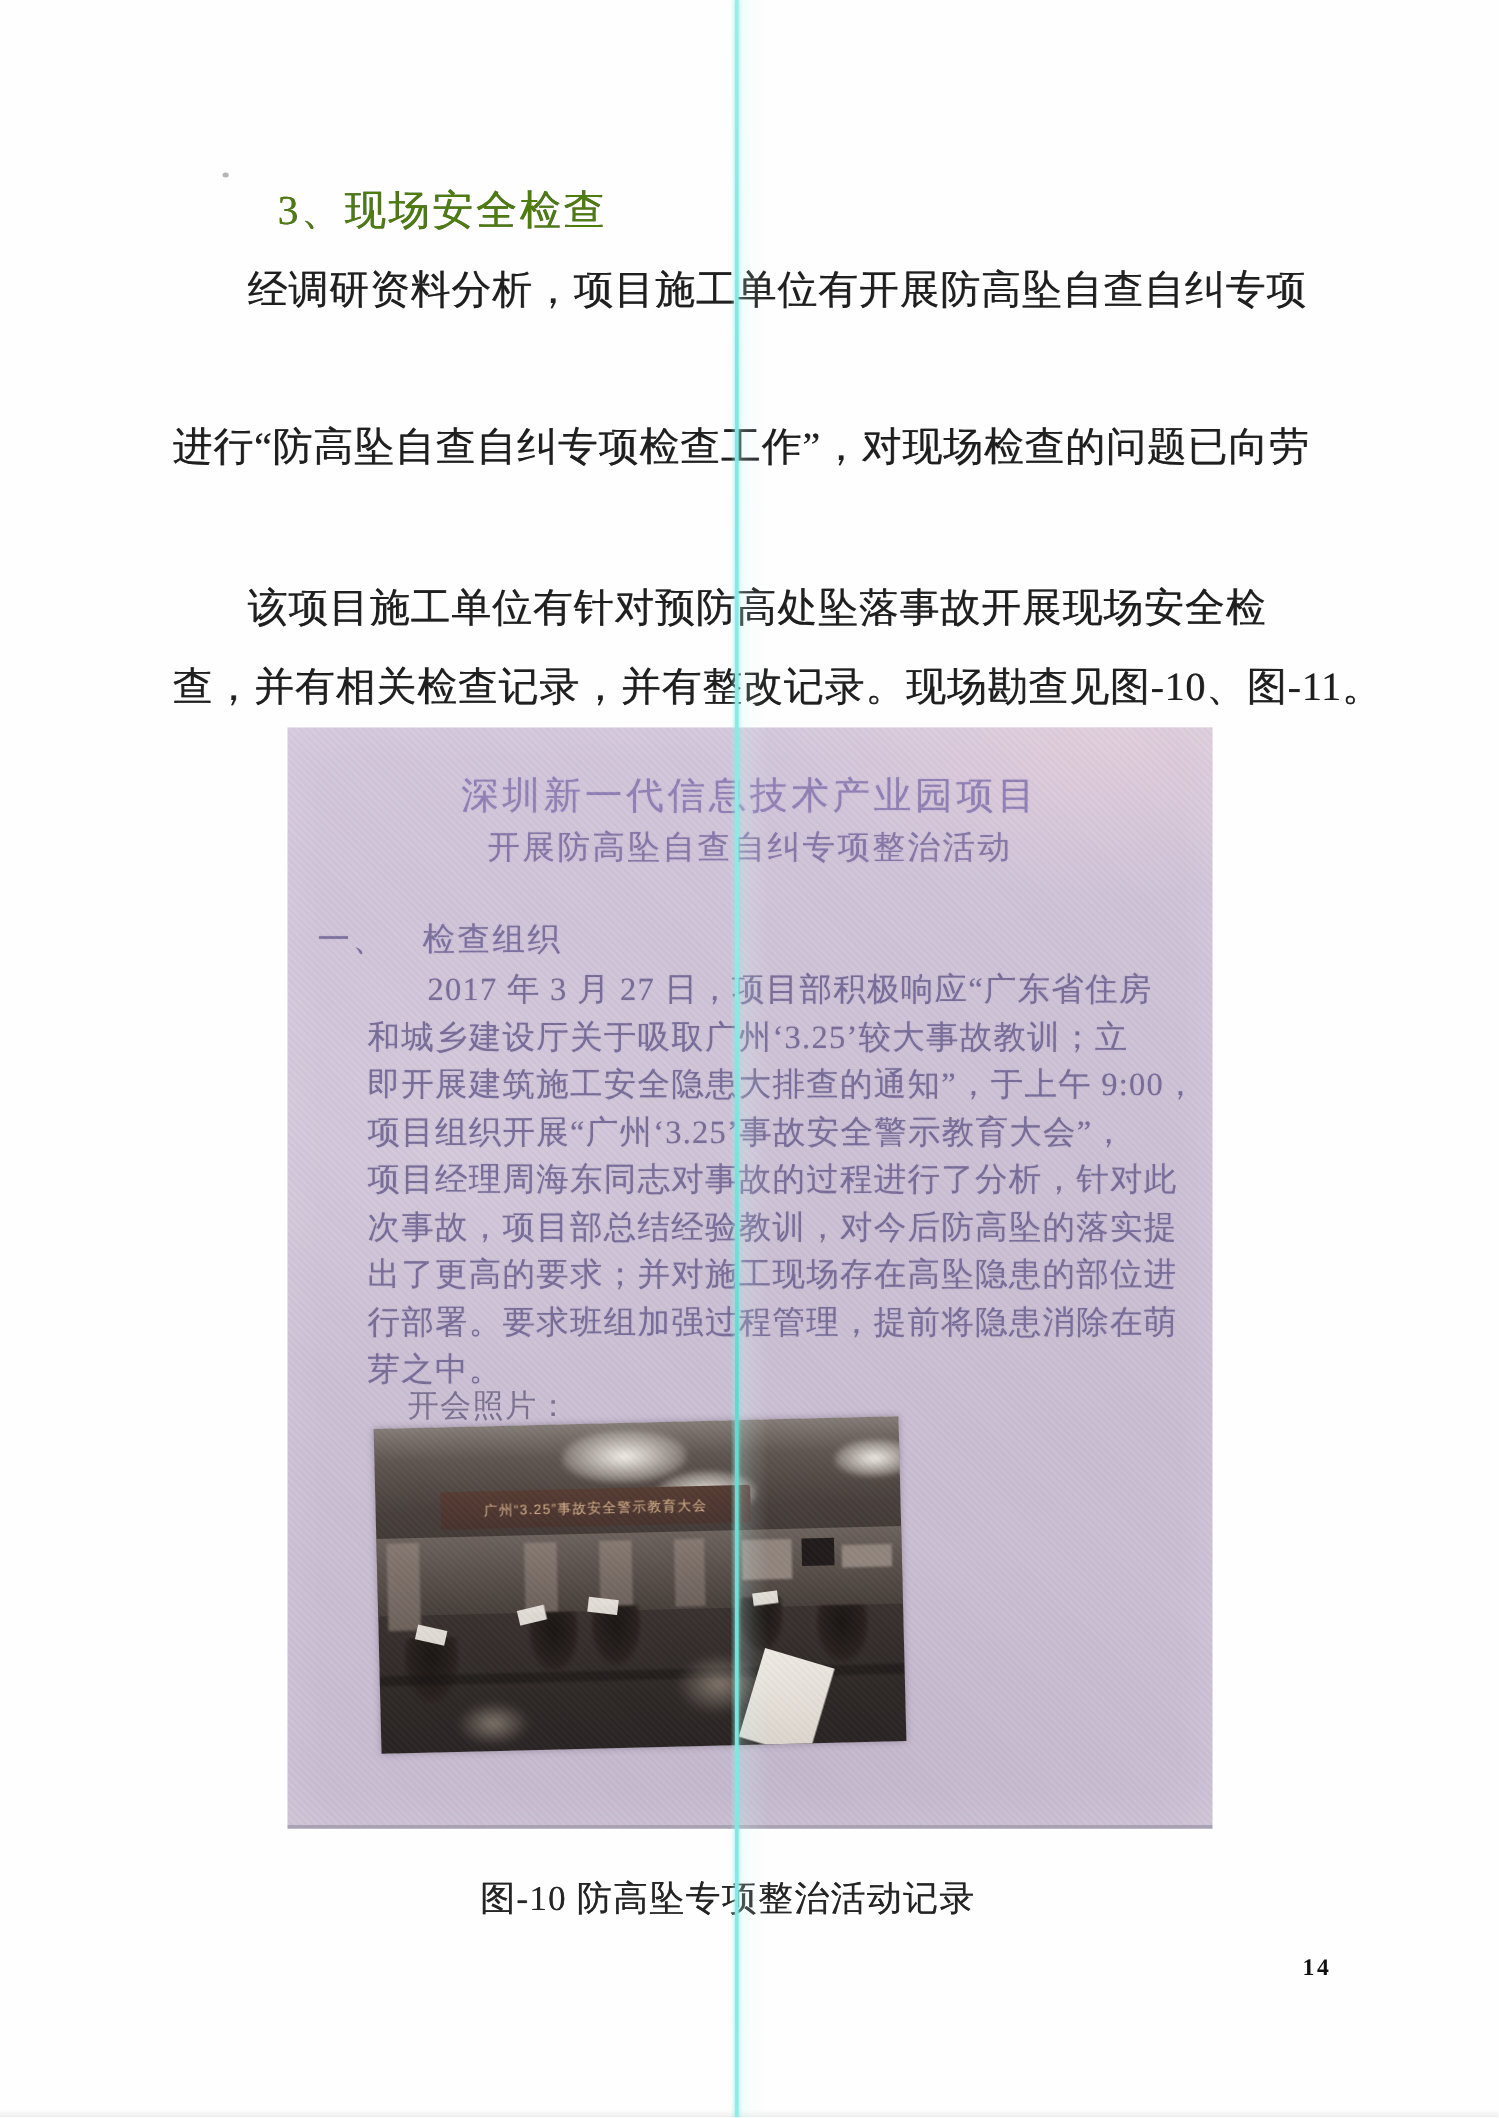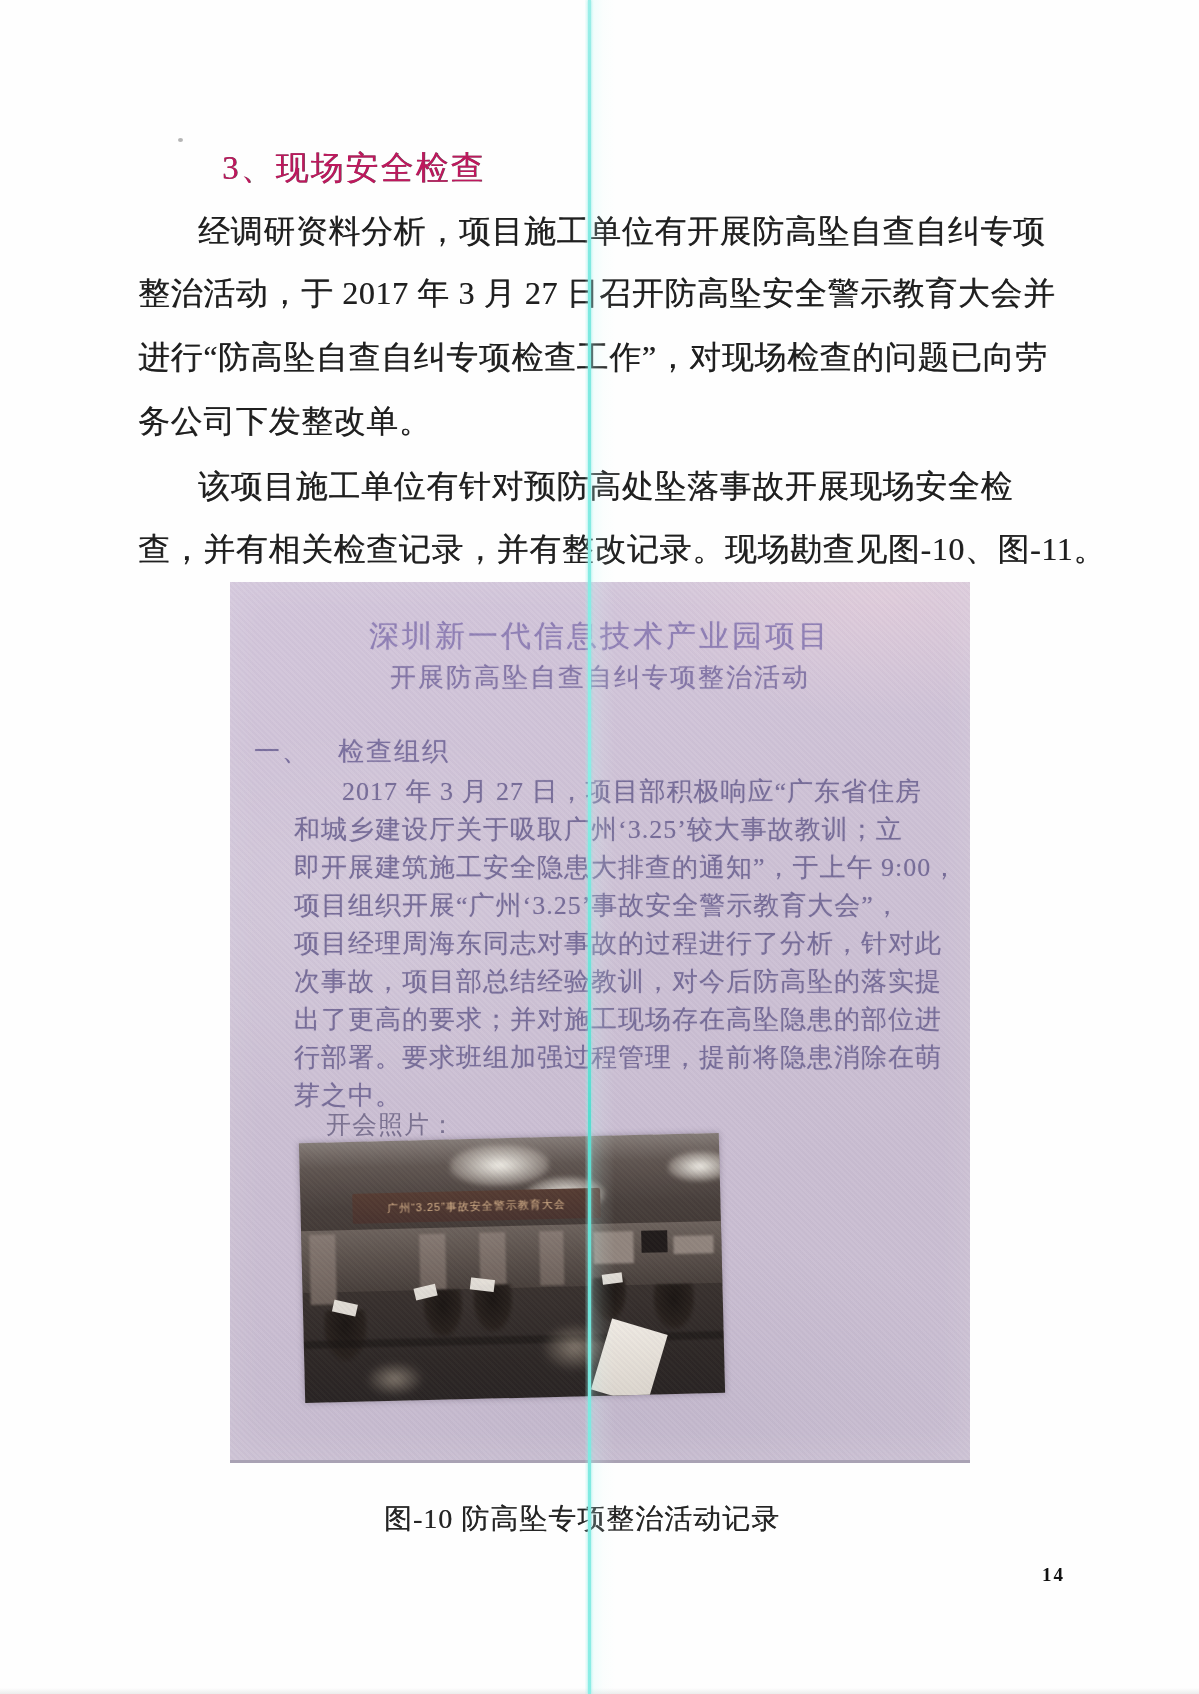--- a/index.html
+++ b/index.html
@@ -3,21 +3,21 @@
 <meta charset="utf-8">
 <style>
   html,body{margin:0;padding:0;background:#ffffff;}
   .page{
     position:relative;width:1199px;height:1694px;margin:0 auto;
     background:#fefefe;overflow:hidden;
     font-family:"Liberation Serif","DejaVu Serif",serif;
     color:#222;
   }
   
-  .h-line{position:absolute;font-size:33px;letter-spacing:2px;color:#be185d;
+  .h-line{position:absolute;font-size:33px;letter-spacing:2px;color:#4d7c0f;
           text-shadow:0.4px 0 0 rgba(30,30,30,.75);white-space:nowrap;}
   .m-line{position:absolute;font-size:32px;letter-spacing:0.6px;color:#1f1f1f;
           text-shadow:0.4px 0 0 rgba(30,30,30,.7);white-space:nowrap;}
   
   .notice{
     position:absolute;left:230px;top:582px;width:740px;height:878px;
     background:
       radial-gradient(ellipse 420px 180px at 88% 2%, rgba(235,210,220,.55), transparent 65%),
       radial-gradient(ellipse 500px 320px at 18% 38%, rgba(255,255,255,.12), transparent 60%),
       radial-gradient(ellipse 650px 260px at 55% 95%, rgba(176,166,188,.30), transparent 70%),
@@ -80,23 +80,21 @@
            background:linear-gradient(180deg,transparent,#ececec);}
 </style>
 </head>
 <body>
 
 <div class="page">
 
   <div class="h-line" style="left:222px;top:146px">3、现场安全检查</div>
 
   <div class="m-line" style="left:198px;top:210px">经调研资料分析，项目施工单位有开展防高坠自查自纠专项</div>
-  <div class="m-line" style="left:138px;top:272px">整治活动，于 2017 年 3 月 27 日召开防高坠安全警示教育大会并</div>
   <div class="m-line" style="left:138px;top:336px">进行“防高坠自查自纠专项检查工作”，对现场检查的问题已向劳</div>
-  <div class="m-line" style="left:138px;top:400px">务公司下发整改单。</div>
 
   <div class="m-line" style="left:198px;top:465px">该项目施工单位有针对预防高处坠落事故开展现场安全检</div>
   <div class="m-line" style="left:138px;top:528px">查，并有相关检查记录，并有整改记录。现场勘查见图-10、图-11。</div>
 
   <div class="notice">
     <div class="n-title">深圳新一代信息技术产业园项目</div>
     <div class="n-subtitle">开展防高坠自查自纠专项整治活动</div>
     <div class="n-section">一、　检查组织</div>
 
     <div class="n-line" style="left:112px;top:192px">2017 年 3 月 27 日，项目部积极响应“广东省住房</div>

